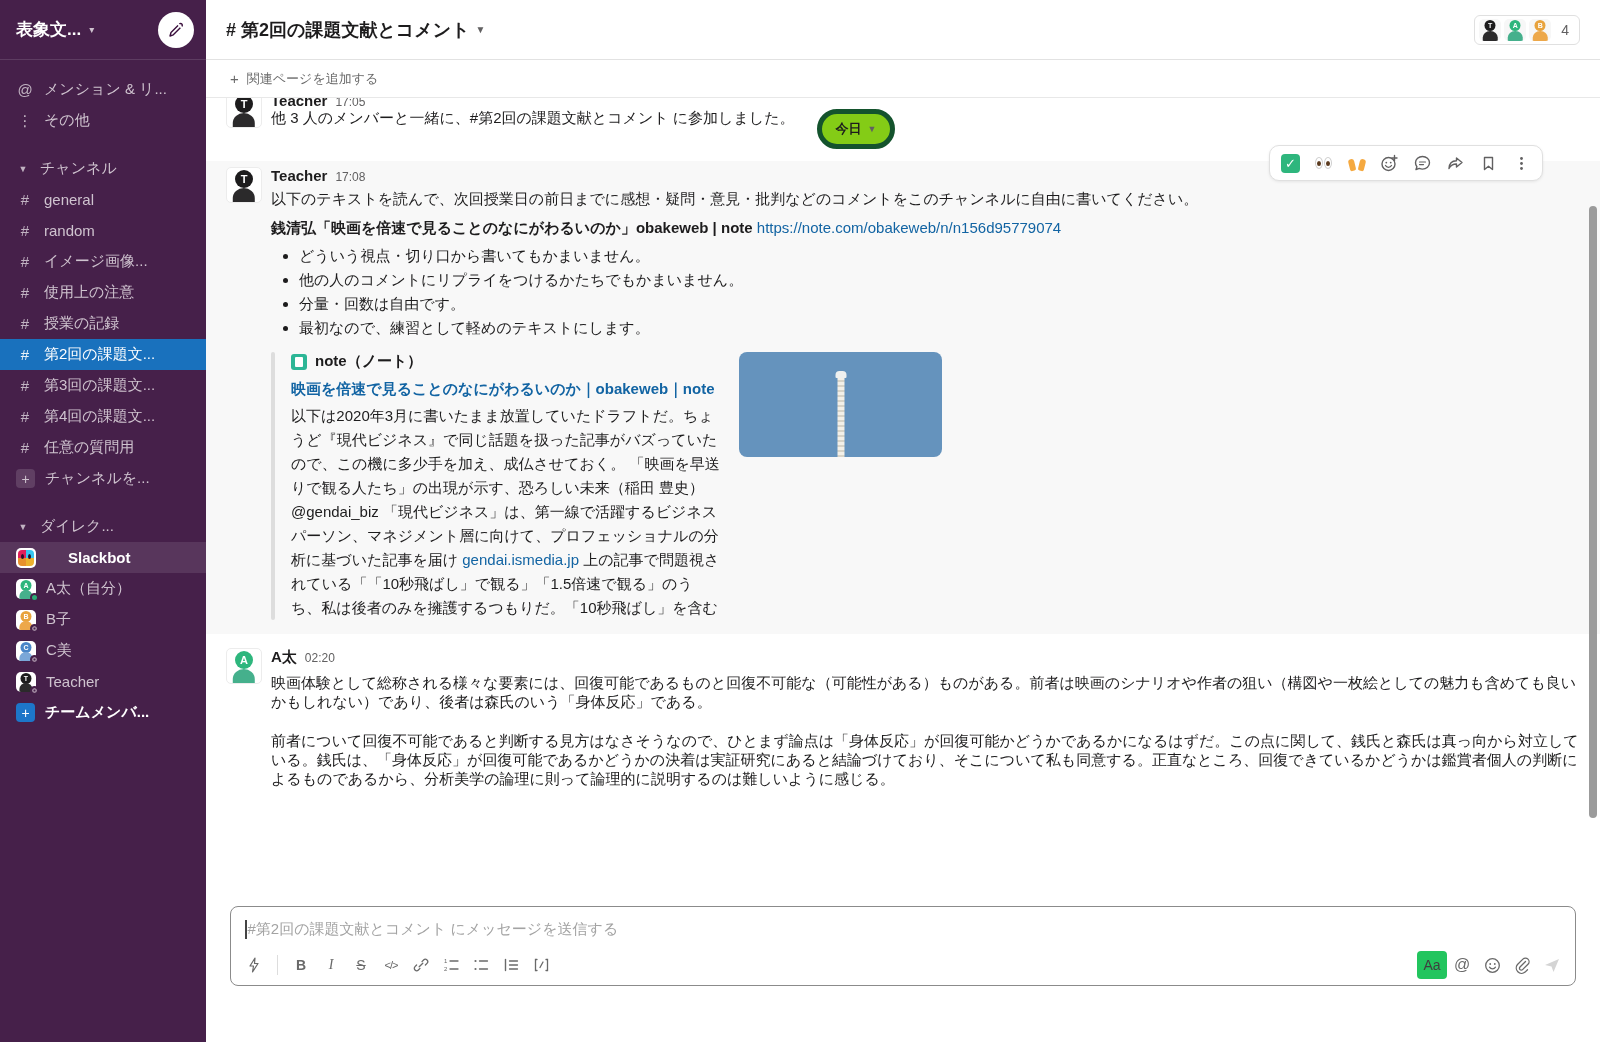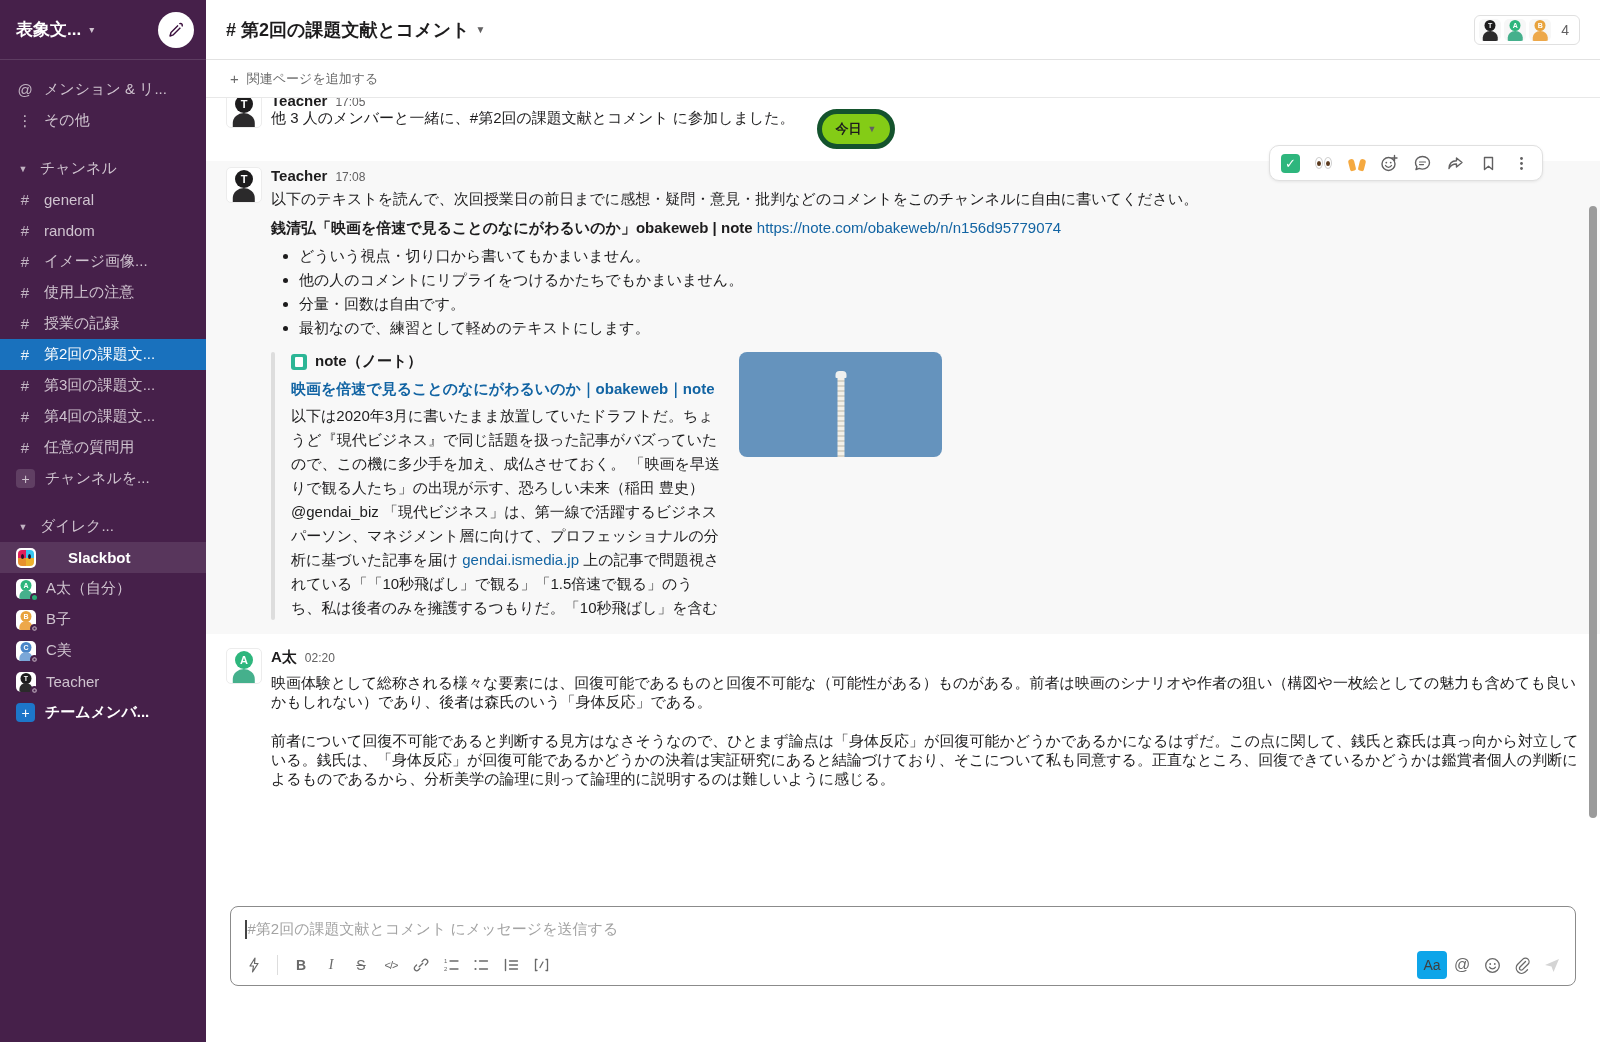--- a/index.html
+++ b/index.html
@@ -111,21 +111,21 @@
 
   .scroll-thumb { position:absolute; right:3px; top:108px; width:8px; height:612px; border-radius:4px; background:#9b9b9b; }
 
   
   .composer-wrap { padding:4px 24px 8px; flex:0 0 auto; }
   .composer { border:1px solid #8b8b8b; border-radius:8px; background:#fff; }
   .input-row { padding:13px 14px 10px; display:flex; align-items:center; color:#a3a3a3; font-size:15px; }
   .caret { width:1.5px; height:19px; background:#444; margin-right:1px; }
   .fmt-row { display:flex; align-items:center; padding:2px 8px 6px; }
   .fbtn { min-width:30px; height:28px; padding:0 3px; display:flex; align-items:center; justify-content:center; color:#696969; font-size:14px; border-radius:4px; }
-  .fbtn.active { background:#0ea5e9; color:#3f3f3f;margin-left:24px; }
+  .fbtn.active { background:#22c55e; color:#3f3f3f;margin-left:24px; }
   .fsep { width:1px; height:20px; background:#ddd; margin:0 8px; }
   .spacer { flex:1; }
   .send { color:#d4d4d4; }
   .bottom-gap { height:48px; flex:0 0 auto; }
 
   svg.ic { display:block; }
 </style>
 </head>
 <body>
 

